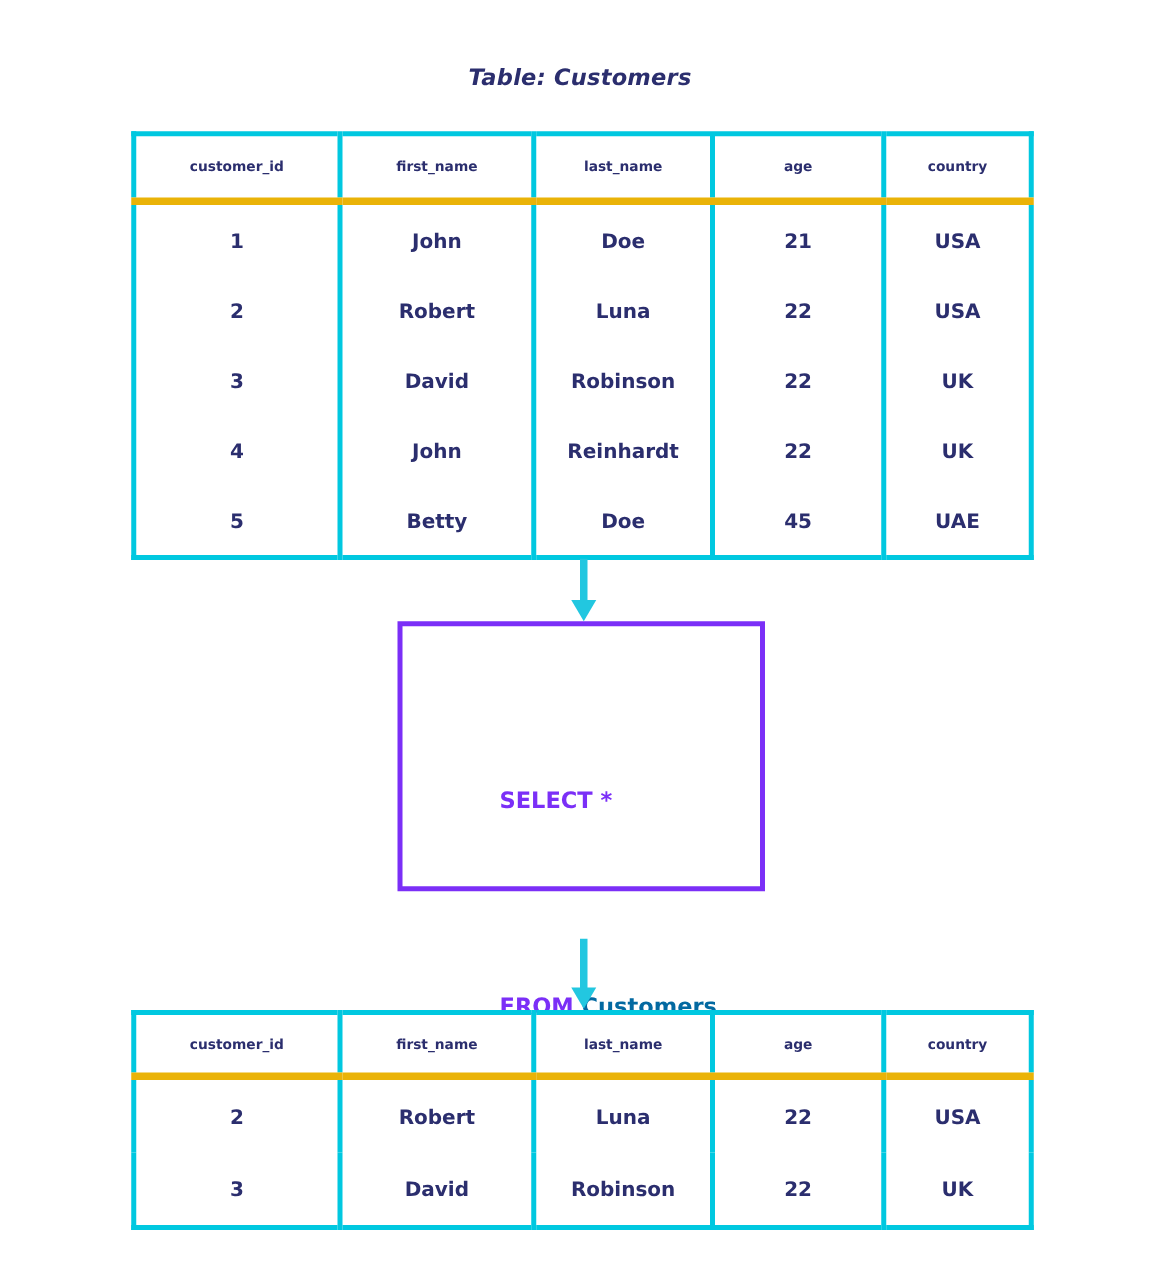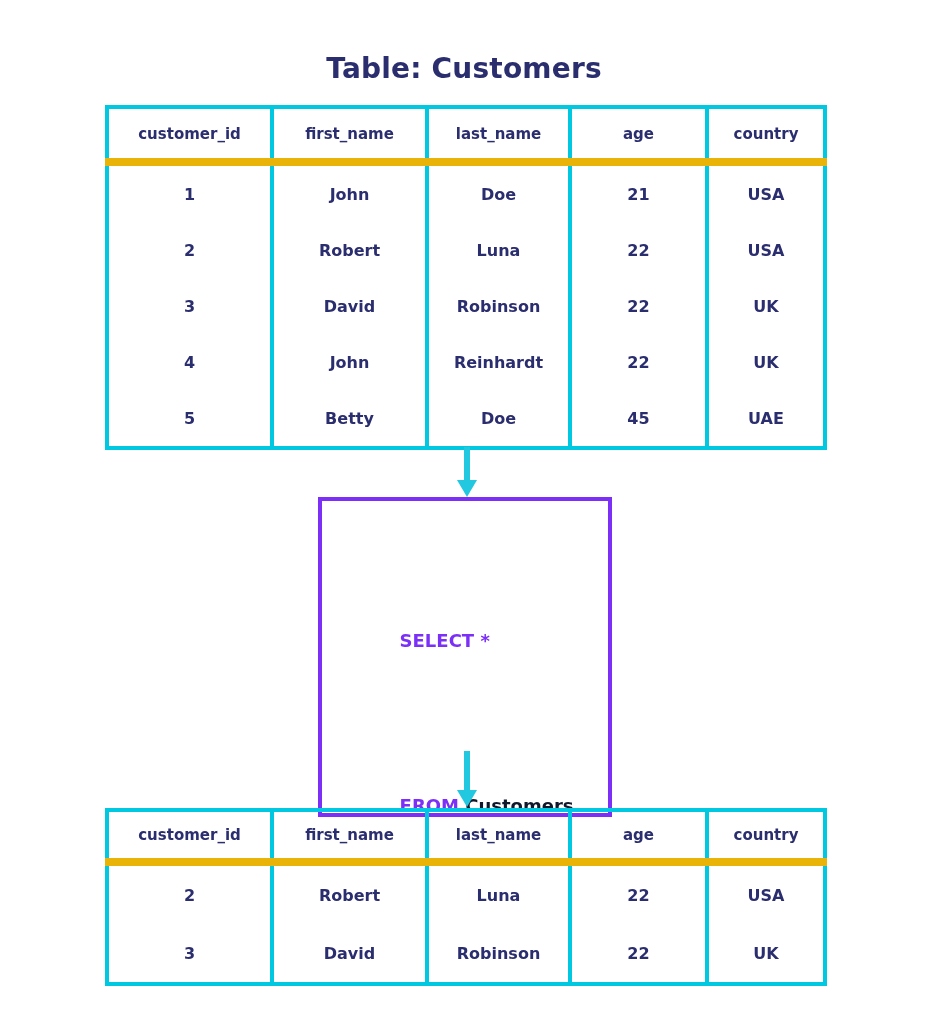--- a/index.html
+++ b/index.html
@@ -15,24 +15,25 @@
     overflow: hidden;
   }
 
   
   .diagram-title {
     position: absolute;
     left: 0;
     top: 52px;
     width: 928px;
     text-align: center;
-    font-size: 28px;
+    font-size: 18px;
     font-weight: bold;
     color: #2b2e6e;
     letter-spacing: 0.2px;
+    font-style: italic;
   }
 
   
   .sql-table {
     position: absolute;
     border-collapse: collapse;
     table-layout: fixed;
     border: 4px solid #00c8e0;
   }
   .sql-table td, .sql-table th {
@@ -40,22 +41,22 @@
     border-right: 4px solid #00c8e0;
     border-top: 0;
     border-bottom: 0;
     text-align: center;
     color: #2b2e6e;
     font-weight: bold;
     padding: 0;
     vertical-align: middle;
   }
   .sql-table thead th {
-    border-bottom: 8px solid #eab308;
-    font-size: 15px;
+    border-bottom: 6px solid #eab308;
+    font-size: 11px;
   }
   .sql-table tbody td {
     font-size: 16px;
   }
   .sql-table td:first-child, .sql-table th:first-child { border-left: 0; }
   .sql-table td:last-child,  .sql-table th:last-child  { border-right: 0; }
 
   
   #source-table {
     left: 105px;
@@ -109,37 +110,37 @@
   #arrow-bottom { top: 751px; height: 57px; }
   #arrow-bottom .shaft { height: 40px; }
   #arrow-bottom .head { top: 39px; }
 
   
   #query-box {
     position: absolute;
     left: 318px;
     top: 497px;
     width: 294px;
-    height: 320px;
+    height: 216px;
     border: 4px solid #7b2ff7;
     box-sizing: border-box;
     background: transparent;
   }
   .query-code {
     position: absolute;
     left: 40px;
     top: 24px;
     right: 6px;
     font-size: 18px;
     font-weight: bold;
     line-height: 33px;
     white-space: pre;
   }
   .kw   { color: #7b2ff7; }
-  .ident{ color: #0f172a; margin-top: 20px; }
+  .ident{ color: #0369a1; margin-top: 20px; }
   .punc { color: #7b2ff7; }
 </style>
 </head>
 <body>
 
 <div class="diagram-title">Table: Customers</div>
 
 <table class="sql-table" id="source-table">
   <colgroup>
     <col class="col-id">

